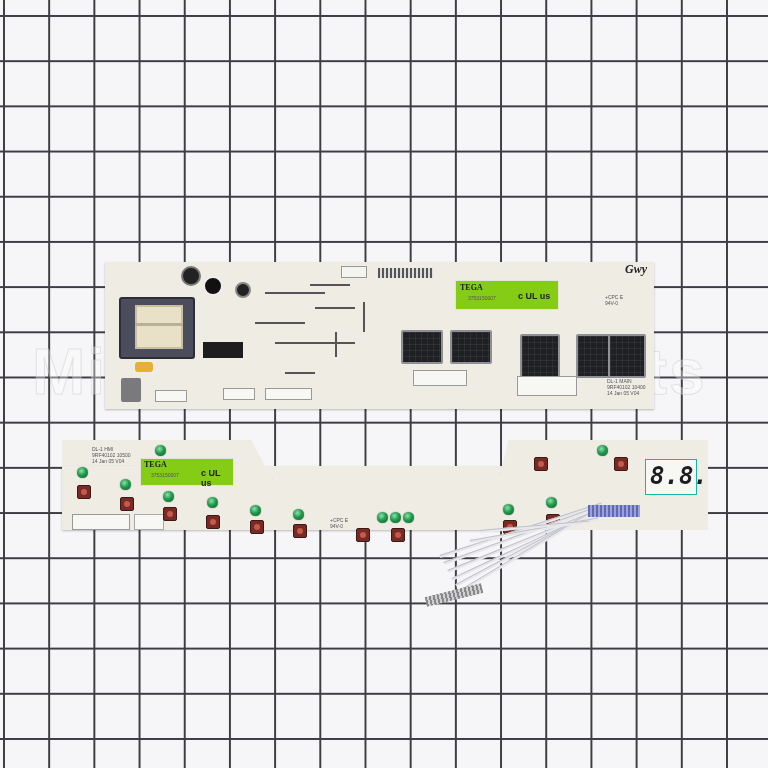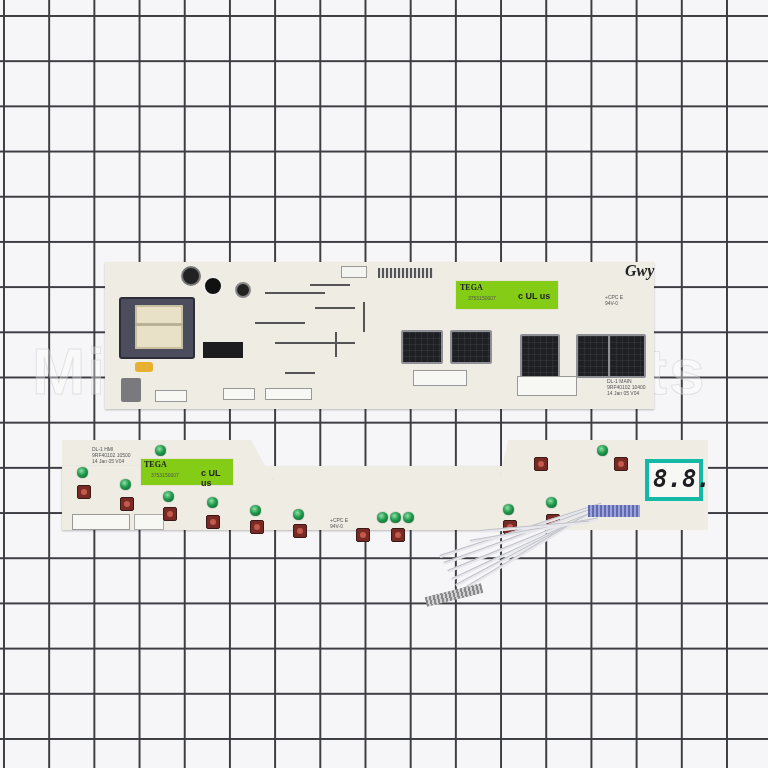--- a/index.html
+++ b/index.html
@@ -67,21 +67,21 @@
   <div class="abs" style="left:50px;top:128px;width:30px;height:10px;border:1px solid #999;background:#f7f7f3;"></div>
   <div class="abs" style="left:118px;top:126px;width:30px;height:10px;border:1px solid #999;background:#f7f7f3;"></div>
   <div class="abs" style="left:160px;top:126px;width:45px;height:10px;border:1px solid #999;background:#f7f7f3;"></div>
   <div class="abs" style="left:308px;top:108px;width:52px;height:14px;border:1px solid #999;background:#f7f7f3;"></div>
 
   <div class="abs label-box" style="left:350px;top:18px;width:102px;height:28px;">
     <div class="abs" style="left:4px;top:2px;font-size:8px;font-weight:bold;color:#222;font-family:'Liberation Serif',serif;">TEGA</div>
     <div class="abs tiny" style="left:12px;top:14px;">3753150007</div>
     <div class="abs" style="left:62px;top:10px;font-size:9px;font-weight:bold;color:#222;">c UL us</div>
   </div>
-  <div class="abs" style="left:520px;top:0px;font-size:16px;font-weight:bold;font-style:italic;color:#222;font-family:'Liberation Serif',serif;">Gwy</div>
+  <div class="abs" style="left:520px;top:0px;font-size:12px;font-weight:bold;font-style:italic;color:#222;font-family:'Liberation Serif',serif;">Gwy</div>
   <div class="abs tiny" style="left:500px;top:32px;">+CPC E
 94V-0</div>
 
   <div class="abs relay" style="left:296px;top:68px;width:38px;height:30px;"></div>
   <div class="abs relay" style="left:345px;top:68px;width:38px;height:30px;"></div>
   <div class="abs relay" style="left:415px;top:72px;width:36px;height:40px;"></div>
   <div class="abs relay" style="left:471px;top:72px;width:34px;height:40px;"></div>
   <div class="abs relay" style="left:503px;top:72px;width:34px;height:40px;"></div>
 
   <div class="abs" style="left:412px;top:114px;width:58px;height:18px;border:1px solid #999;background:#f7f7f3;"></div>
@@ -128,21 +128,21 @@
 <div class="abs btn" style="left:206px;top:515px;"></div>
 <div class="abs btn" style="left:250px;top:520px;"></div>
 <div class="abs btn" style="left:293px;top:524px;"></div>
 <div class="abs btn" style="left:356px;top:528px;"></div>
 <div class="abs btn" style="left:391px;top:528px;"></div>
 <div class="abs btn" style="left:503px;top:520px;"></div>
 <div class="abs btn" style="left:546px;top:514px;"></div>
 <div class="abs btn" style="left:534px;top:457px;"></div>
 <div class="abs btn" style="left:614px;top:457px;"></div>
 
-<div class="abs" style="left:645px;top:459px;width:50px;height:34px;border:4px solid #14b8a6;background:#f7f7f3;">
+<div class="abs" style="left:645px;top:459px;width:50px;height:34px;border:1px solid #14b8a6;background:#f7f7f3;">
   <div class="abs seg" style="left:4px;top:2px;">8.8.</div>
 </div>
 
 <div>
   <div class="wire" style="left:440px;top:555px;width:170px;transform:rotate(-18deg);"></div>
   <div class="wire" style="left:444px;top:562px;width:165px;transform:rotate(-20deg);"></div>
   <div class="wire" style="left:448px;top:570px;width:160px;transform:rotate(-22deg);"></div>
   <div class="wire" style="left:452px;top:578px;width:155px;transform:rotate(-25deg);"></div>
   <div class="wire" style="left:456px;top:584px;width:150px;transform:rotate(-28deg);"></div>
   <div class="wire" style="left:460px;top:590px;width:140px;transform:rotate(-31deg);"></div>

